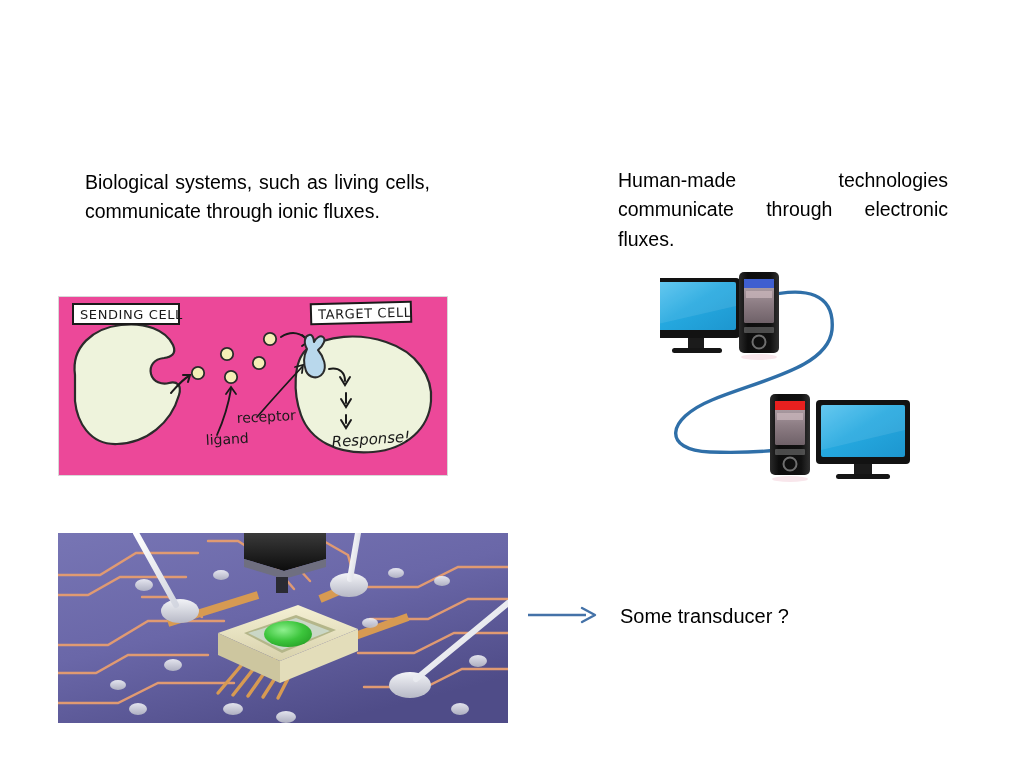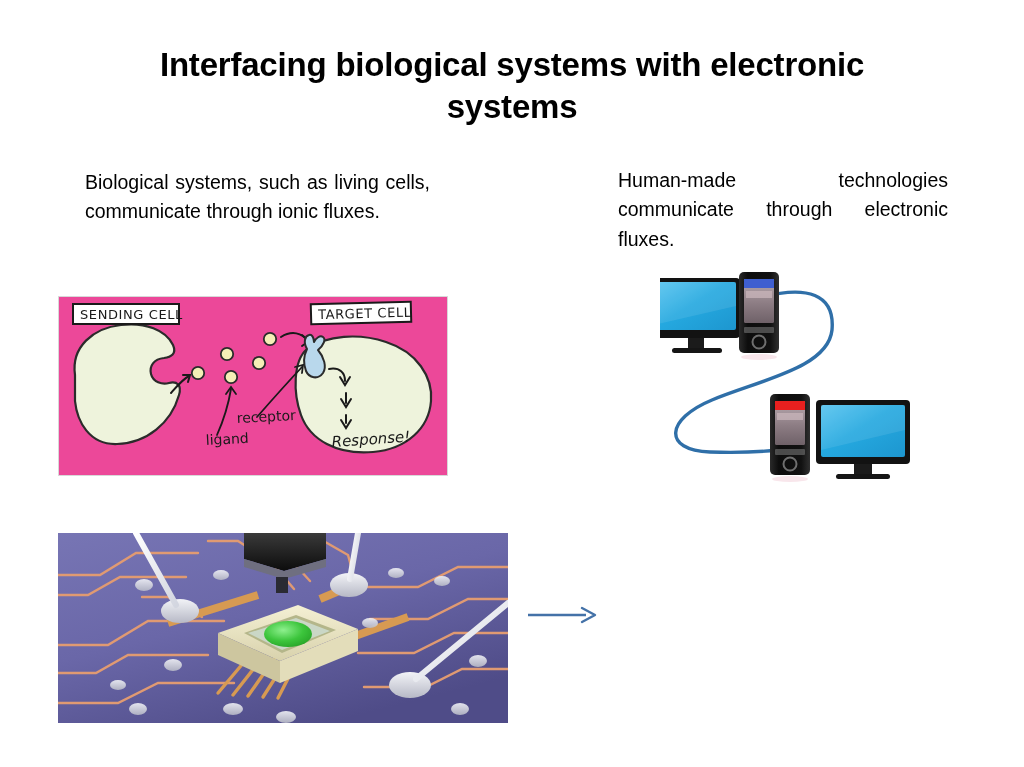--- a/index.html
+++ b/index.html
@@ -90,21 +90,20 @@
     line-height: 1.3;
     white-space: nowrap;
     color: #000000;
   }
 </style>
 </head>
 <body>
 
 <div id="slide">
 
-  <div id="title">Interfacing biological systems with electronic systems</div>
 
   <div class="para" id="para-right">Human-made technologies communicate through electronic fluxes.</div>
 
   <div class="para" id="para-left">Biological systems, such as living cells, communicate through ionic fluxes.</div>
 
   <div id="cell-fig">
     <svg width="388" height="178" viewBox="0 0 388 178" xmlns="http://www.w3.org/2000/svg">
 
       <path d="M16 78 C12 50 34 31 62 28 C86 25 107 33 114 48
                C118 57 112 60 105 61 C95 62 90 69 92 77
@@ -336,14 +335,15 @@
     </svg>
   </div>
 
   <div id="arrow-wrap">
     <svg width="70" height="22" viewBox="0 0 70 22" xmlns="http://www.w3.org/2000/svg">
       <line x1="0" y1="11" x2="58" y2="11" stroke="#4472a8" stroke-width="2.4"></line>
       <path d="M54 4 L67 11 L54 18" fill="none" stroke="#4472a8" stroke-width="2.4" stroke-linecap="round" stroke-linejoin="round"></path>
     </svg>
   </div>
 
+  <div id="caption">Some transducer ?</div>
 
 </div>
 
 </body></html>

